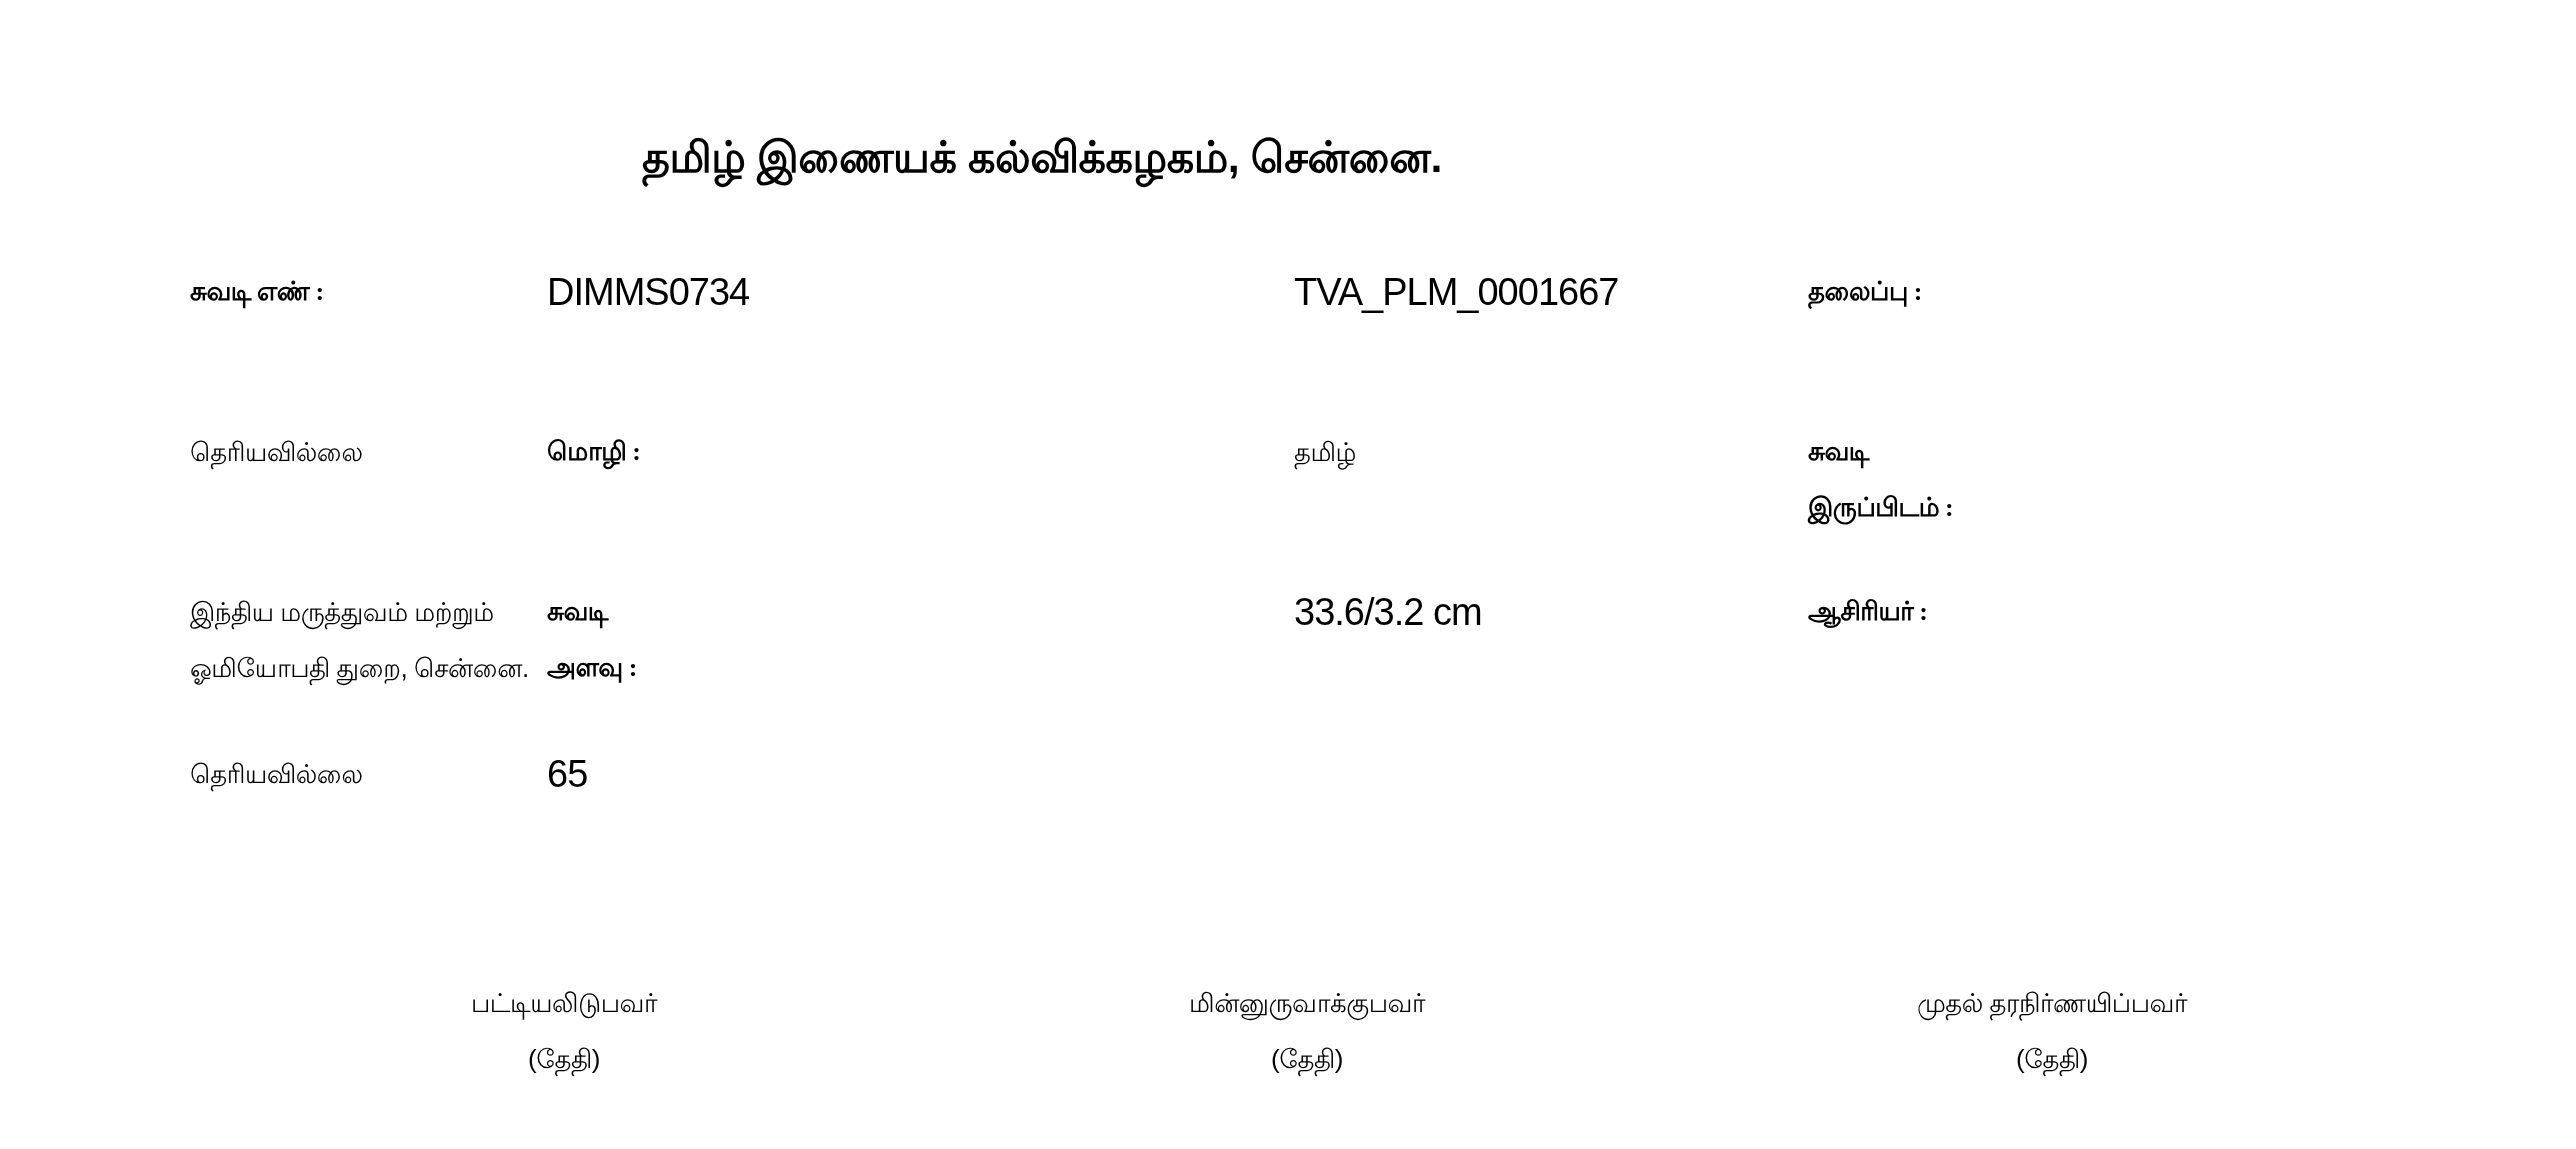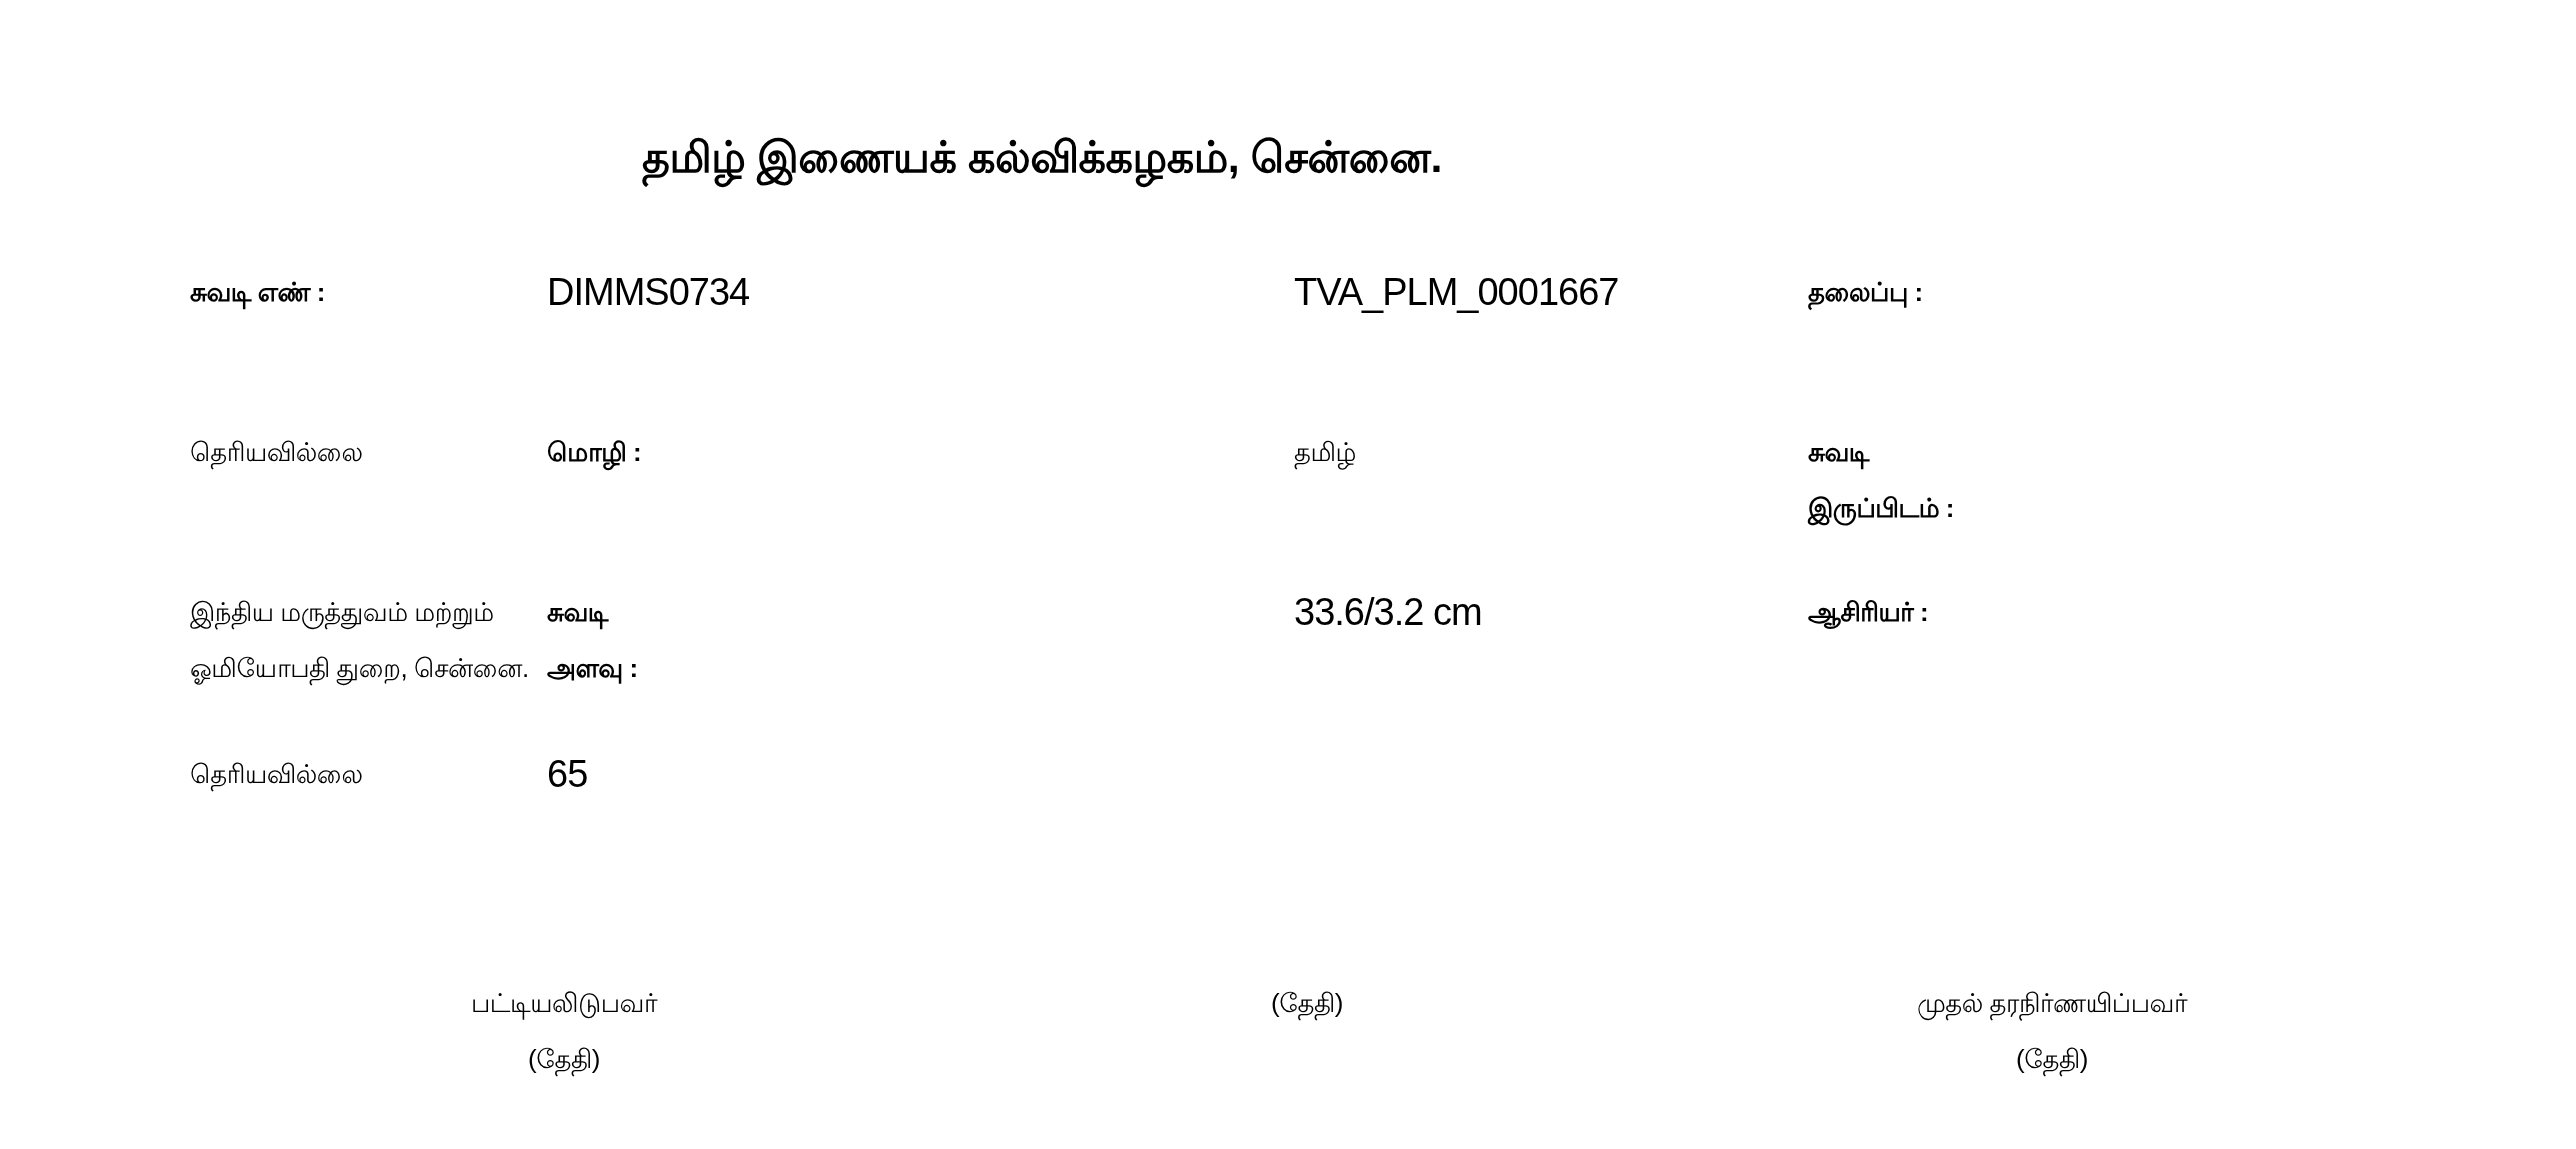--- a/index.html
+++ b/index.html
@@ -21,20 +21,21 @@
     display:grid;
     grid-template-columns:357px 747px 514px 572px;
     grid-template-rows:160px 160px 162px auto;
     align-items:start;
   }
   .lbl{
     font-weight:700;
     white-space:pre-line;
     padding-right:21px;
     letter-spacing:-0.5px;
+    font-family:Liberation Serif, serif;
   }
   .val{white-space:pre-line;letter-spacing:-0.5px;}
   .latin{
     font-size:38px;
     letter-spacing:-1px;
     margin-top:-3.6px;
     transform:scaleX(0.82);
     transform-origin:left top;
     white-space:nowrap;
   }
@@ -84,20 +85,21 @@
   </div>
 
   <div class="signatures">
 
     <div class="sig sig-1">
       <div>பட்டியலிடுபவர்</div>
       <div>(தேதி)</div>
     </div>
 
     <div class="sig sig-2">
+      <div>மின்னுருவாக்குபவர்</div>
       <div>(தேதி)</div>
     </div>
 
     <div class="sig sig-3">
       <div>முதல் தரநிர்ணயிப்பவர்</div>
       <div>(தேதி)</div>
     </div>
 
   </div>
 

